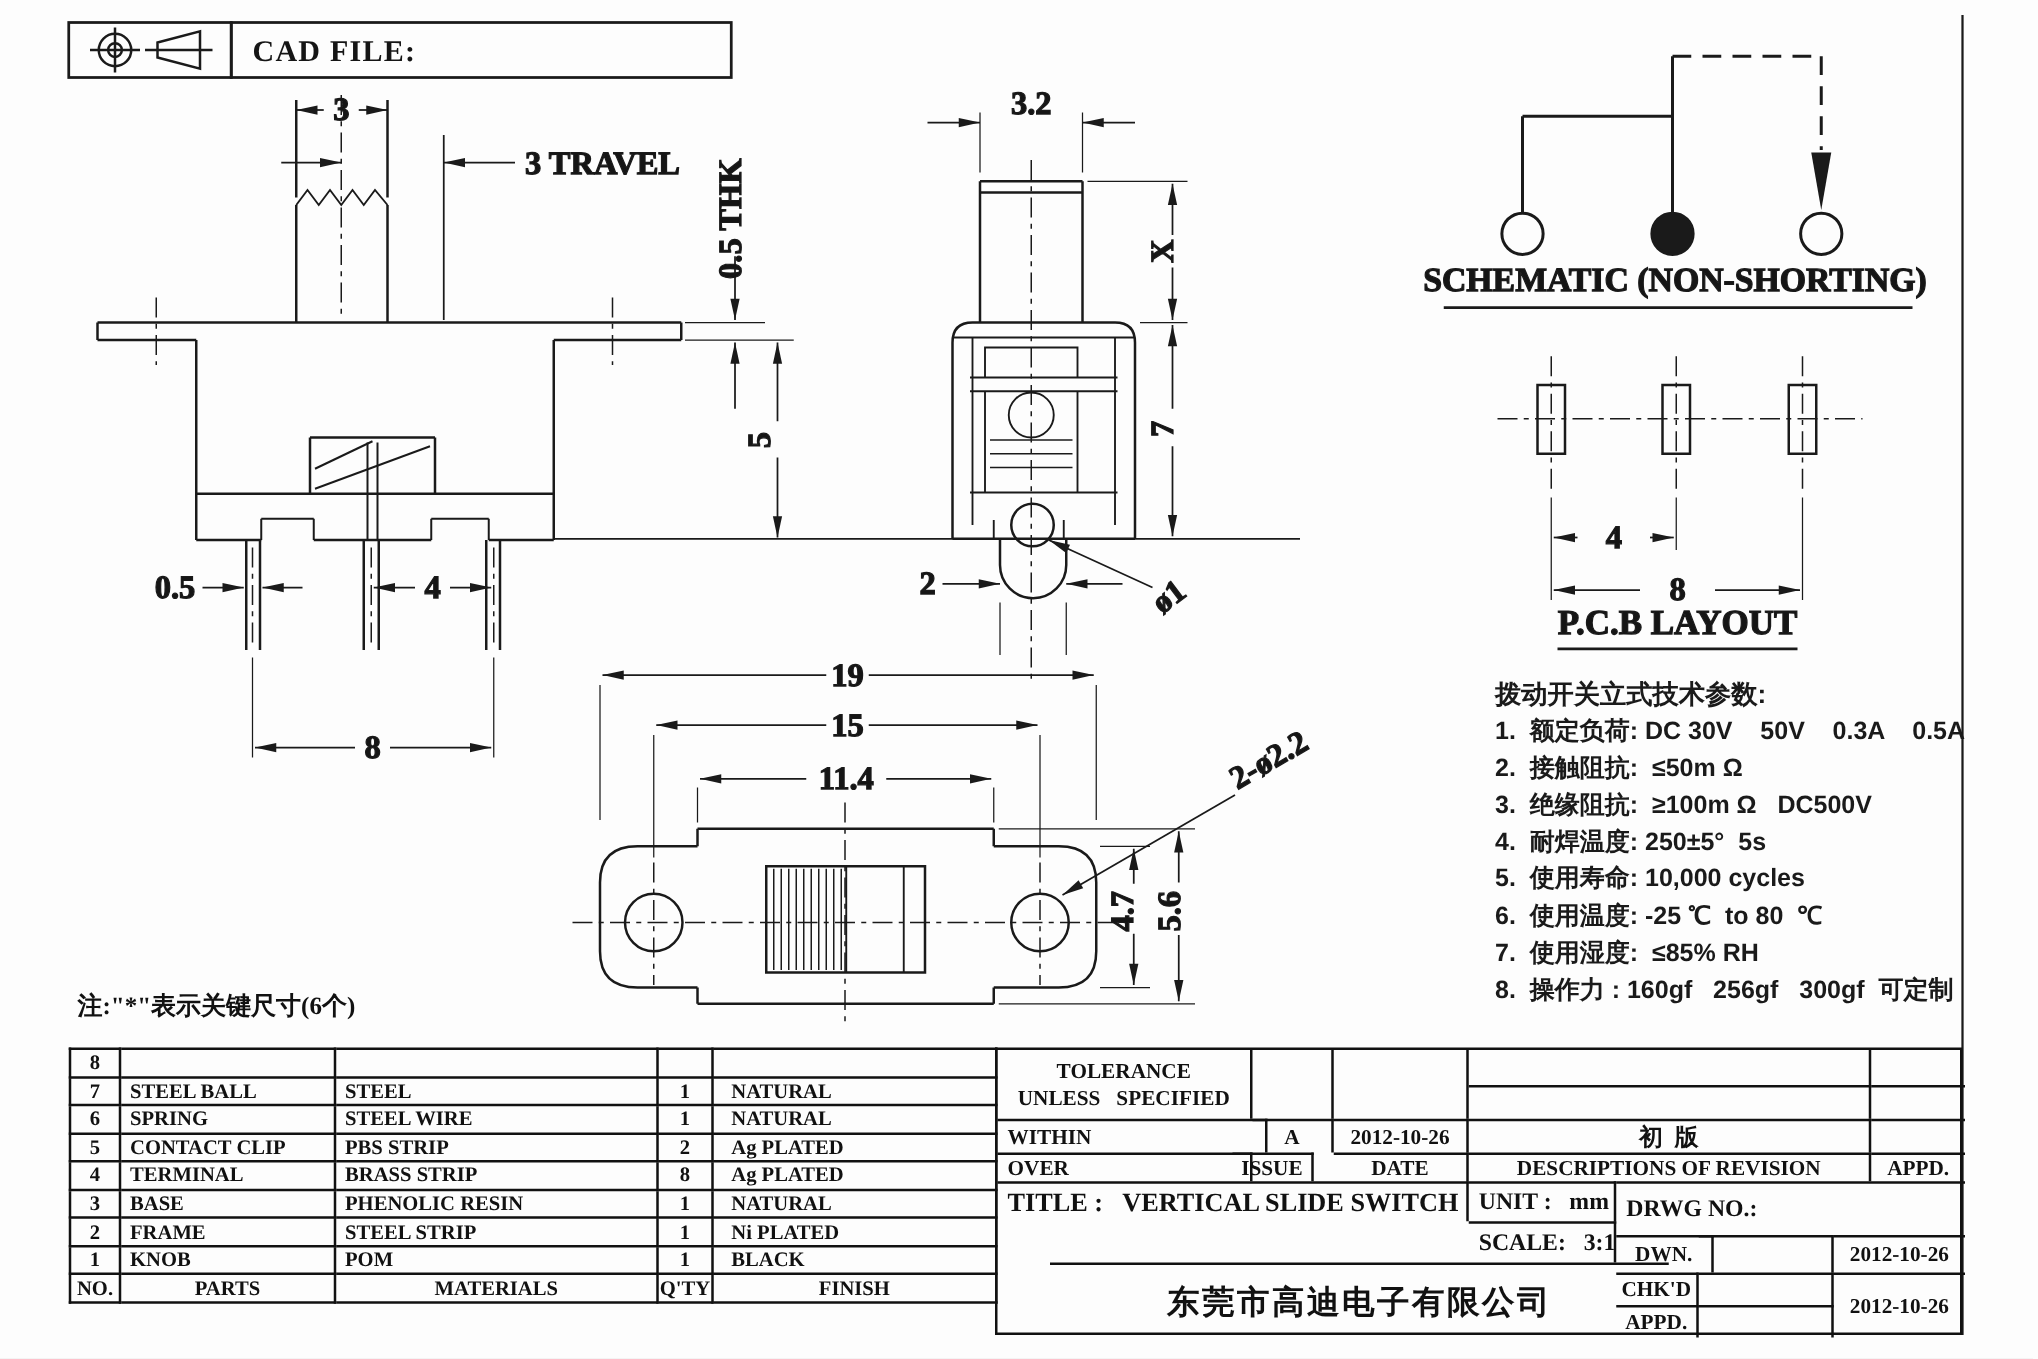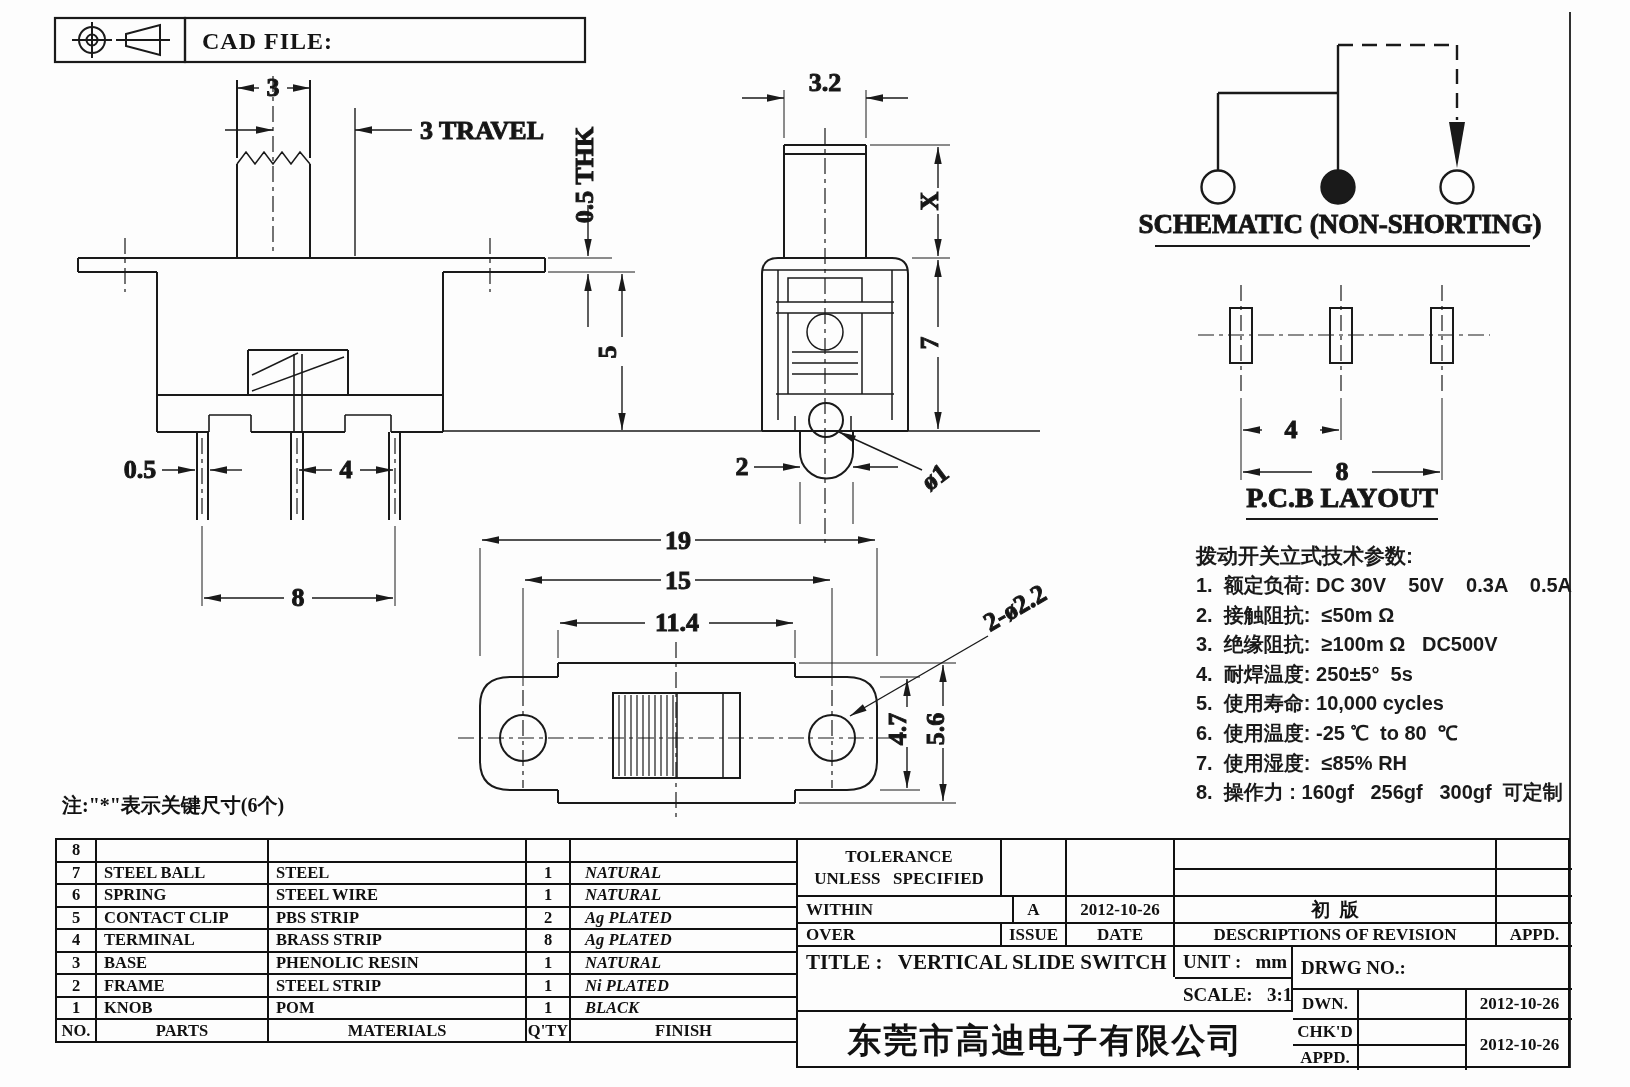--- a/index.html
+++ b/index.html
@@ -19,34 +19,34 @@
   
   .note{position:absolute;left:62px;top:793px;font:bold 20px/24px "Liberation Serif",serif;
         white-space:pre;color:#111;}
 
   
   table.parts{position:absolute;left:55px;top:838px;width:741px;height:205px;
       border-collapse:collapse;table-layout:fixed;}
   table.parts td{border:2px solid #111;font:bold 16.5px "Liberation Serif",serif;
       padding:0 0 0 7px;white-space:pre;overflow:hidden;color:#111;}
   table.parts td.c{text-align:center;padding:0;}
-  table.parts td.f{padding-left:14px;font-style:italic;}
+  table.parts td.f{padding-left:14px;}
   table.parts tr.hdr td{text-align:center;padding:0;}
 
   
   .tblock{position:absolute;left:796px;top:838px;width:774px;height:230px;
       border:2px solid #111;box-sizing:border-box;}
   .cell{position:absolute;box-sizing:border-box;border:0 solid #111;
       display:flex;align-items:center;justify-content:center;
       font:bold 17px "Liberation Serif",serif;white-space:pre;color:#111;overflow:hidden;}
   .cell.l{justify-content:flex-start;padding-left:8px;}
   .bt{border-top-width:2px;} .br{border-right-width:2px;}
   .tol2{flex-direction:column;line-height:22px;align-items:center;}
   .big{font-size:21px;} .mid{font-size:19px;}
-  .company{font-size:34px;letter-spacing:2px;font-family:Liberation Sans, sans-serif;}
+  .company{font-size:26px;letter-spacing:2px;font-family:Liberation Sans, sans-serif;margin-left:42px;}
 </style>
 </head>
 <body>
 
 <div class="sheet">
 
 <svg width="1630" height="1087" viewBox="0 0 1630 1087">
   <defs>
     <marker id="ar" markerUnits="userSpaceOnUse" markerWidth="20" markerHeight="10" refX="19" refY="5" orient="auto">
       <path d="M19,5 L2,1.3 L2,8.7 Z" fill="#1a1a1a"></path>
@@ -421,21 +421,21 @@
 <div class="tblock">
   <div class="cell tol2 br" style="left:0;top:0;width:204px;height:55px;">
     <span>TOLERANCE</span>
     <span>UNLESS   SPECIFIED</span>
   </div>
   <div class="cell l bt br" style="left:0;top:55px;width:216px;height:27px;">WITHIN</div>
   <div class="cell l bt br" style="left:0;top:82px;width:204px;height:23px;">OVER</div>
 
   <div class="cell br" style="left:204px;top:0;width:65px;height:55px;"></div>
   <div class="cell bt br" style="left:204px;top:55px;width:65px;height:27px;">A</div>
-  <div class="cell bt br" style="left:204px;top:82px;width:65px;height:23px;">ISSUE</div>
+  <div class="cell bt br" style="left:188px;top:82px;width:65px;height:23px;">ISSUE</div>
 
   <div class="cell br" style="left:269px;top:0;width:108px;height:55px;"></div>
   <div class="cell bt br" style="left:269px;top:55px;width:108px;height:27px;">2012-10-26</div>
   <div class="cell bt br" style="left:269px;top:82px;width:108px;height:23px;">DATE</div>
 
   <div class="cell br" style="left:377px;top:0;width:322px;height:28px;"></div>
   <div class="cell bt br" style="left:377px;top:28px;width:322px;height:27px;"></div>
   <div class="cell bt br mid" style="left:377px;top:55px;width:322px;height:27px;">初  版</div>
   <div class="cell bt br" style="left:377px;top:82px;width:322px;height:23px;">DESCRIPTIONS OF REVISION</div>
 
@@ -443,21 +443,21 @@
   <div class="cell bt" style="left:699px;top:28px;width:75px;height:27px;"></div>
   <div class="cell bt" style="left:699px;top:55px;width:75px;height:27px;"></div>
   <div class="cell bt" style="left:699px;top:82px;width:75px;height:23px;">APPD.</div>
 
   <div class="cell l bt br big" style="left:0;top:105px;width:377px;height:32px;">TITLE :   VERTICAL SLIDE SWITCH</div>
   <div class="cell l bt br mid" style="left:377px;top:105px;width:118px;height:32px;">UNIT :   mm</div>
   <div class="cell l bt br mid" style="left:377px;top:137px;width:118px;height:33px;">SCALE:   3:1</div>
   <div class="cell bt company" style="left:0;top:170px;width:495px;height:60px;">东莞市高迪电子有限公司</div>
 
   <div class="cell l bt mid" style="left:495px;top:105px;width:279px;height:43px;">DRWG NO.:</div>
-  <div class="cell bt br" style="left:495px;top:148px;width:66px;height:30px;">DWN.</div>
+  <div class="cell bt br" style="left:495px;top:148px;width:78px;height:30px;">DWN.</div>
   <div class="cell bt br" style="left:561px;top:148px;width:108px;height:30px;"></div>
   <div class="cell bt" style="left:669px;top:148px;width:105px;height:30px;">2012-10-26</div>
   <div class="cell bt br" style="left:495px;top:178px;width:66px;height:26px;">CHK'D</div>
   <div class="cell bt br" style="left:561px;top:178px;width:108px;height:26px;"></div>
   <div class="cell bt br" style="left:495px;top:204px;width:66px;height:26px;">APPD.</div>
   <div class="cell bt br" style="left:561px;top:204px;width:108px;height:26px;"></div>
   <div class="cell bt" style="left:669px;top:178px;width:105px;height:52px;">2012-10-26</div>
 </div>
 
 </div>

